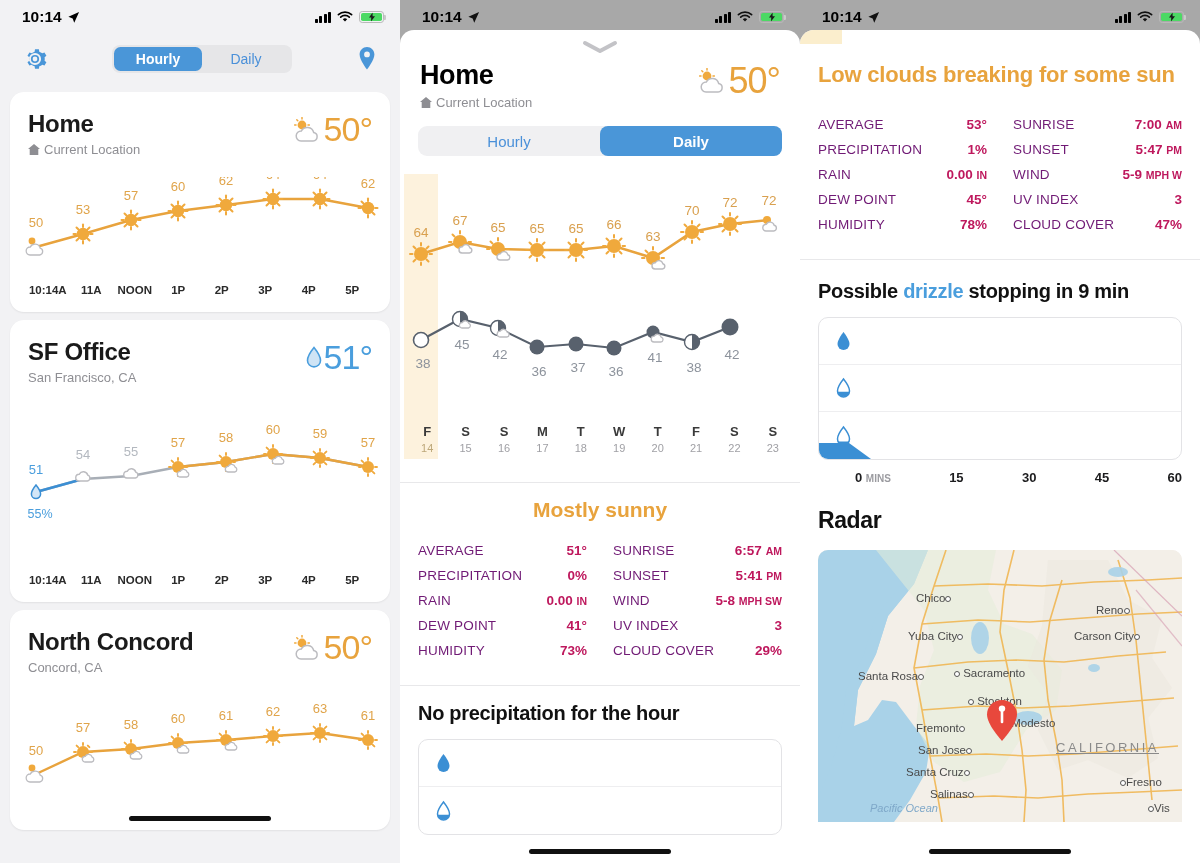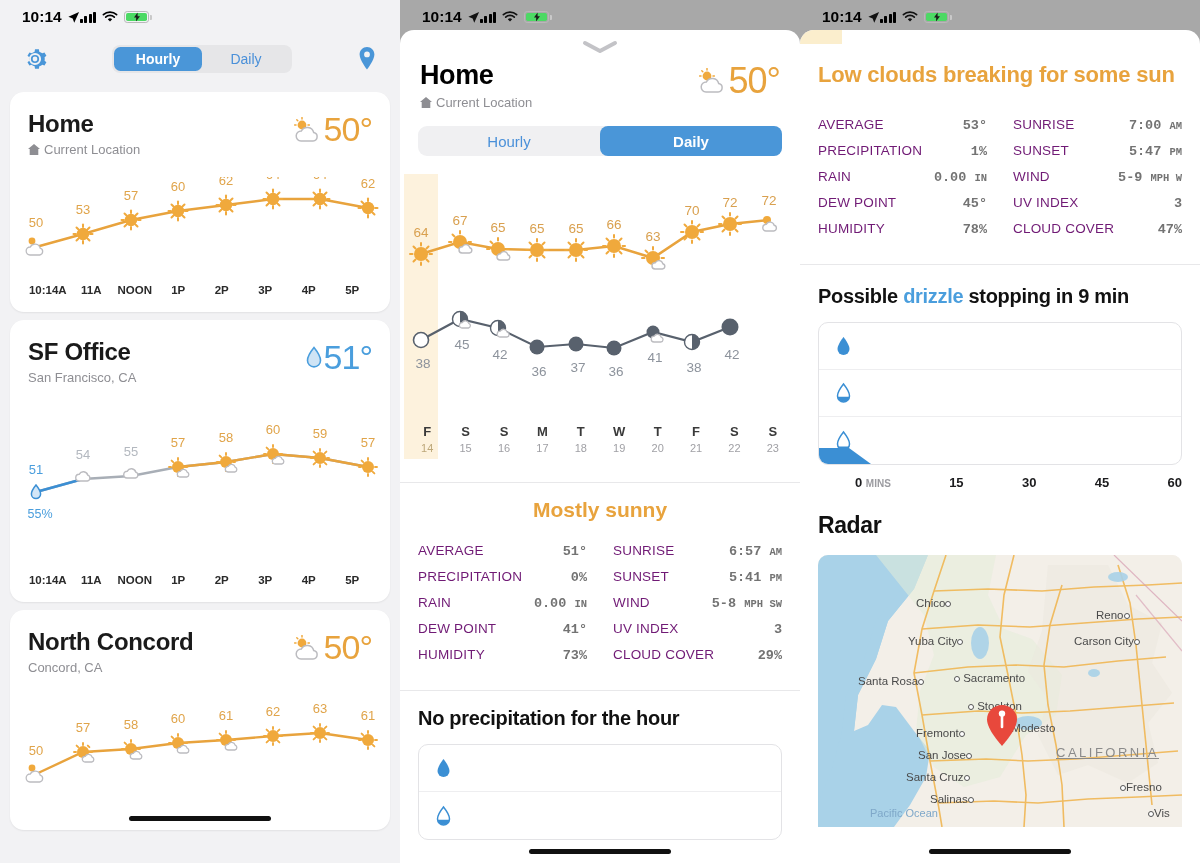--- a/index.html
+++ b/index.html
@@ -7,21 +7,21 @@
     width: 1200px; height: 863px;
     font-family: "Liberation Sans", sans-serif;
     background: #ffffff; overflow: hidden;
   }
   .screens { display: flex; width: 1200px; height: 863px; }
   .screen { width: 400px; height: 863px; position: relative; overflow: hidden; background:#fff; }
 
   
   .statusbar {
     height: 34px; display: flex; align-items: center;
-    padding: 0 16px 0 22px;
+    justify-content: space-between; padding: 0 16px 0 22px;
     font-size: 15.5px; font-weight: bold; color: #000;
     position: relative; z-index: 5;
   }
   .sb-left { display: flex; align-items: center; gap: 5px; }
   .sb-right { display: flex; align-items: center; gap: 6px; }
   .loc-arrow { display:inline-block; width: 13px; height: 13px; }
 
   .bars { display: flex; align-items: flex-end; gap: 1.5px; height: 11px; }
   .bars i { width: 3px; background: #000; border-radius: .7px; display:block; }
   .bars i:nth-child(1){ height: 4px; }
@@ -75,21 +75,21 @@
   .daily-axis .d .dow { font-size:13px; font-weight:bold; color:#3a3a3a; }
   .daily-axis .d .num { font-size:11px; color:#a0a0a5; margin-top:3px;}
   .daily-axis .d.today .dow { color:#3a3a3a; }
   .daily-axis .d.today .num { color:#bda87a; }
 
   .hr { height:1px; background:#e8e8ea; margin: 12px 0 0 0; }
   .section-title-orange { text-align:center; font-size:21px; color:#e8a33d; font-weight:bold; padding: 14px 0 10px 0;}
   .stats { display:grid; grid-template-columns: 1fr 1fr; column-gap: 26px; padding: 6px 18px 10px 18px; }
   .stat { display:flex; justify-content:space-between; align-items:baseline; padding: 5px 0; font-size:13.5px; }
   .stat .k { color:#701a75; letter-spacing:.2px; }
-  .stat .v { color:#737373; font-weight:bold;font-family:Liberation Mono, monospace; }
+  .stat .v { color:#be185d; font-weight:bold; }
   .stat .v .u { font-size:10.5px; font-weight:bold; }
   .section-title-dark { font-size:20px; font-weight:bold; color:#111; padding: 16px 18px 0 18px; letter-spacing:-.3px;}
   .section-title-dark .accent { color:#4a9edd; }
   .precip-box { margin: 14px 18px 0 18px; border:1px solid #e3e3e6; border-radius:10px; position:relative; overflow:hidden; background:#fff;}
   .precip-row { height:47px; border-bottom:1px solid #eeeef0; display:flex; align-items:center; padding-left:16px; position:relative;}
   .precip-row:last-child { border-bottom:none; }
   .precip-axis { display:flex; padding: 10px 18px 0 18px; }
   .precip-axis span { flex:1; text-align:right; font-size:13px; font-weight:bold; color:#1c1c1e;}
   .precip-axis span small{ font-size:10px; color:#9b9ba0; font-weight:bold;}
 
@@ -99,21 +99,21 @@
   .sheet3 { position:absolute; top:30px; left:0; right:0; bottom:0; background:#fff; border-radius:14px 14px 0 0; overflow:hidden;}
   .s3-band { position:absolute; left:0; top:0; width:42px; height:14px; background:#fbeecd;}
   .headline-orange { font-size:22px; color:#e8a33d; font-weight:bold; padding: 32px 18px 0 18px; letter-spacing:-.2px;}
   .radar-title { font-size:23px; font-weight:bold; color:#111; padding: 22px 18px 0 18px; letter-spacing:-.4px;}
   .map { margin: 16px 18px 0 18px; border-radius:10px 10px 0 0; height:272px; position:relative; overflow:hidden; background:#f2efe9;}
   .map svg { position:absolute; inset:0; }
   .city { position:absolute; font-size:11.5px; color:#4a4a4a; white-space:nowrap; }
   .city .dot { display:inline-block; width:6px; height:6px; border:1.3px solid #555; border-radius:50%; background:#fff; vertical-align:middle;}
   .pin { position:absolute; width:32px; height:41px; }
   .state-label { position:absolute; font-size:13px; letter-spacing:2.5px; color:#8a8a8a; }
-  .ocean-label { position:absolute; font-size:11px; color:#7fa8c9; line-height:1.15; text-align:center;}
+  .ocean-label { position:absolute; font-size:11px; font-style:italic; color:#7fa8c9; line-height:1.15; text-align:center;}
   .homebar { position:absolute; bottom:9px; left:50%; transform:translateX(-50%); width:142px; height:5px; background:#111; border-radius:3px; z-index:30;}
   svg { display:block; }
 </style>
 </head>
 <body>
 
 <div class="screens">
 
   <div class="screen s1">
     <div class="statusbar">

